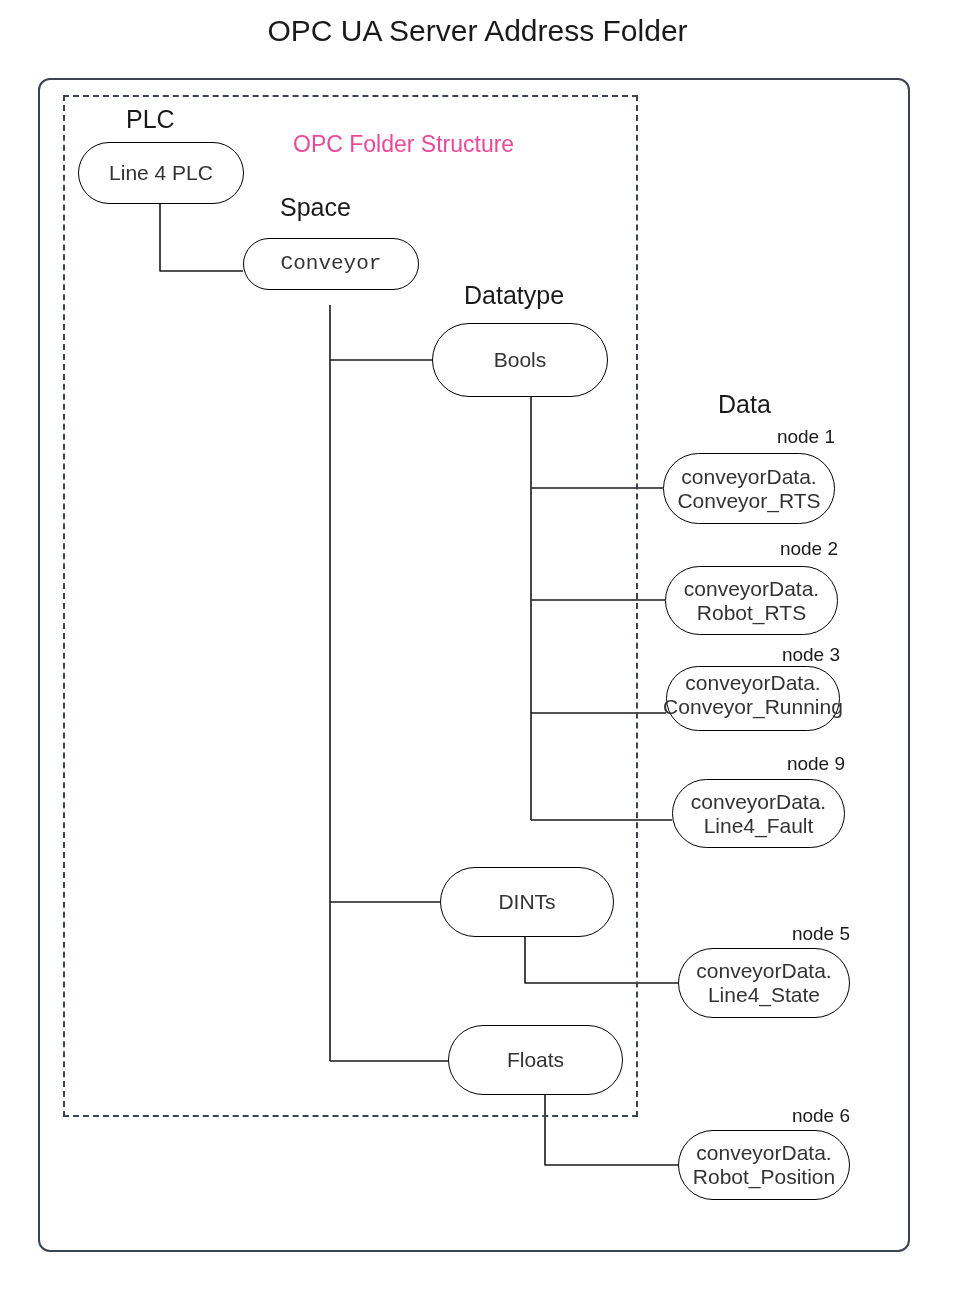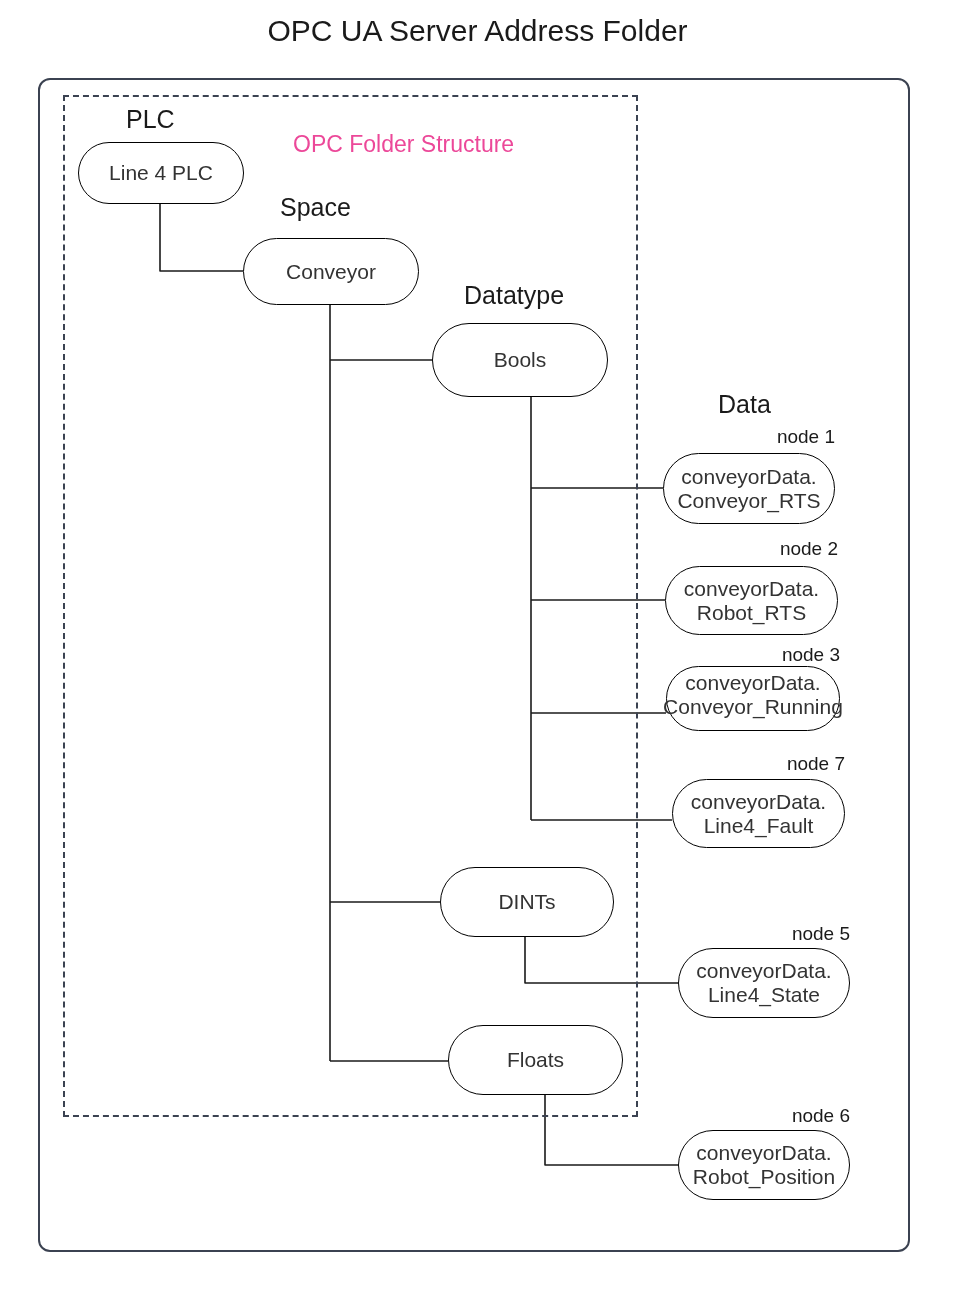--- a/index.html
+++ b/index.html
@@ -138,21 +138,21 @@
 
 <div class="section-label" style="left:126px; top:105px;">PLC</div>
 <div class="section-label" style="left:280px; top:193px;">Space</div>
 <div class="section-label" style="left:464px; top:281px;">Datatype</div>
 <div class="section-label" style="left:718px; top:390px;">Data</div>
 
 <div class="node folder" style="left:78px; top:142px; width:166px; height:62px;">
   <span class="node-text">Line 4 PLC</span>
 </div>
 
-<div class="node folder" style="left:243px; top:238px; width:176px; height:67px;">
+<div class="node folder" style="left:243px; top:238px; width:176px; height:52px;font-family:Liberation Mono, monospace;">
   <span class="node-text">Conveyor</span>
 </div>
 
 <div class="node folder" style="left:432px; top:323px; width:176px; height:74px;">
   <span class="node-text">Bools</span>
 </div>
 
 <div class="node folder" style="left:440px; top:867px; width:174px; height:70px;">
   <span class="node-text">DINTs</span>
 </div>
@@ -172,21 +172,21 @@
   <span class="node-text">conveyorData.
 Robot_RTS</span>
 </div>
 
 <div class="node-caption" style="left:666px; top:644px; width:174px;">node 3</div>
 <div class="node leaf" style="left:666px; top:666px; width:174px; height:65px; overflow:visible;">
   <span class="node-text" style="position:absolute; left:50%; transform:translateX(-50%); top:4px;">conveyorData.
 Conveyor_Running</span>
 </div>
 
-<div class="node-caption" style="left:672px; top:753px; width:173px;">node 7</div>
+<div class="node-caption" style="left:672px; top:753px; width:173px;">node 9</div>
 <div class="node leaf" style="left:672px; top:779px; width:173px; height:69px;">
   <span class="node-text">conveyorData.
 Line4_Fault</span>
 </div>
 
 <div class="node-caption" style="left:678px; top:923px; width:172px;">node 5</div>
 <div class="node leaf" style="left:678px; top:948px; width:172px; height:70px;">
   <span class="node-text">conveyorData.
 Line4_State</span>
 </div>

